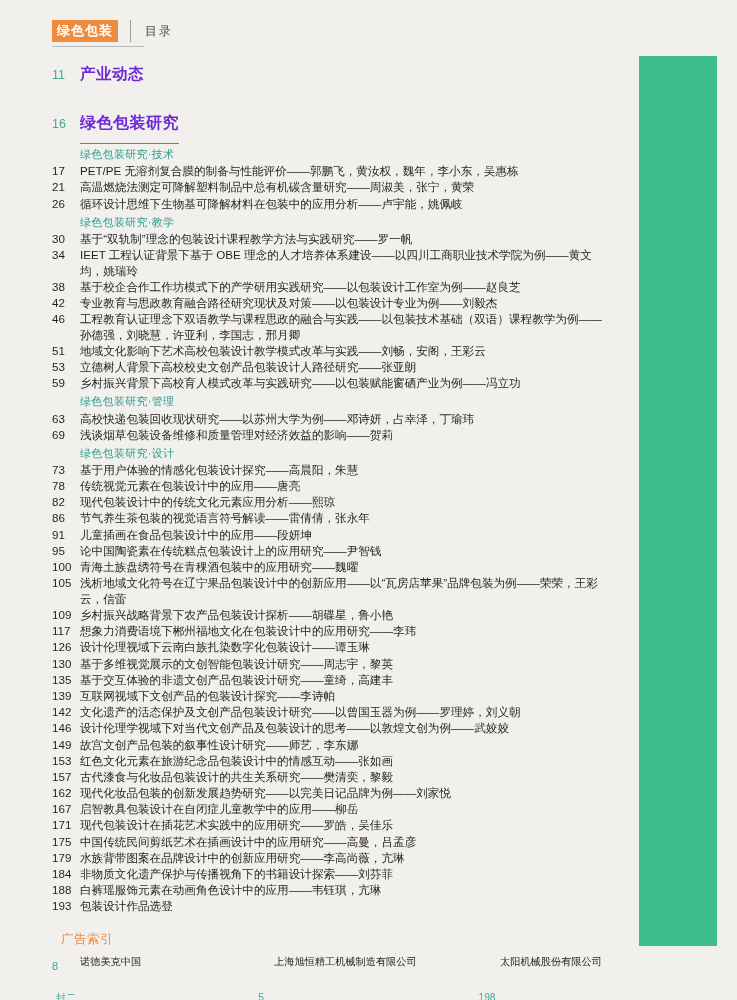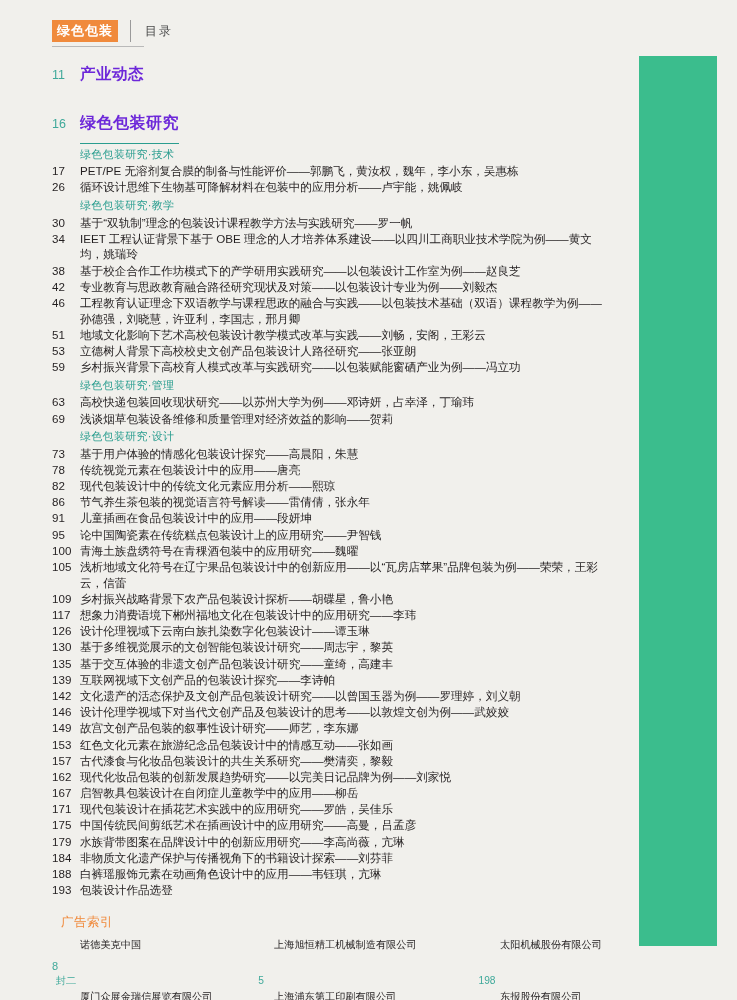--- a/index.html
+++ b/index.html
@@ -183,20 +183,24 @@
       <span class="title sec-underline">绿色包装研究</span>
     </div>
 
     <div class="subsec">绿色包装研究·技术</div>
     <div>
       <div class="entry">
         <span class="num">17</span>
         <span class="txt">PET/PE 无溶剂复合膜的制备与性能评价——郭鹏飞，黄汝权，魏年，李小东，吴惠栋</span>
       </div>
       <div class="entry">
+        <span class="num">21</span>
+        <span class="txt">高温燃烧法测定可降解塑料制品中总有机碳含量研究——周淑美，张宁，黄荣</span>
+      </div>
+      <div class="entry">
         <span class="num">26</span>
         <span class="txt">循环设计思维下生物基可降解材料在包装中的应用分析——卢宇能，姚佩岐</span>
       </div>
     </div>
 
     <div class="subsec">绿色包装研究·教学</div>
     <div>
       <div class="entry">
         <span class="num">30</span>
         <span class="txt">基于“双轨制”理念的包装设计课程教学方法与实践研究——罗一帆</span>

